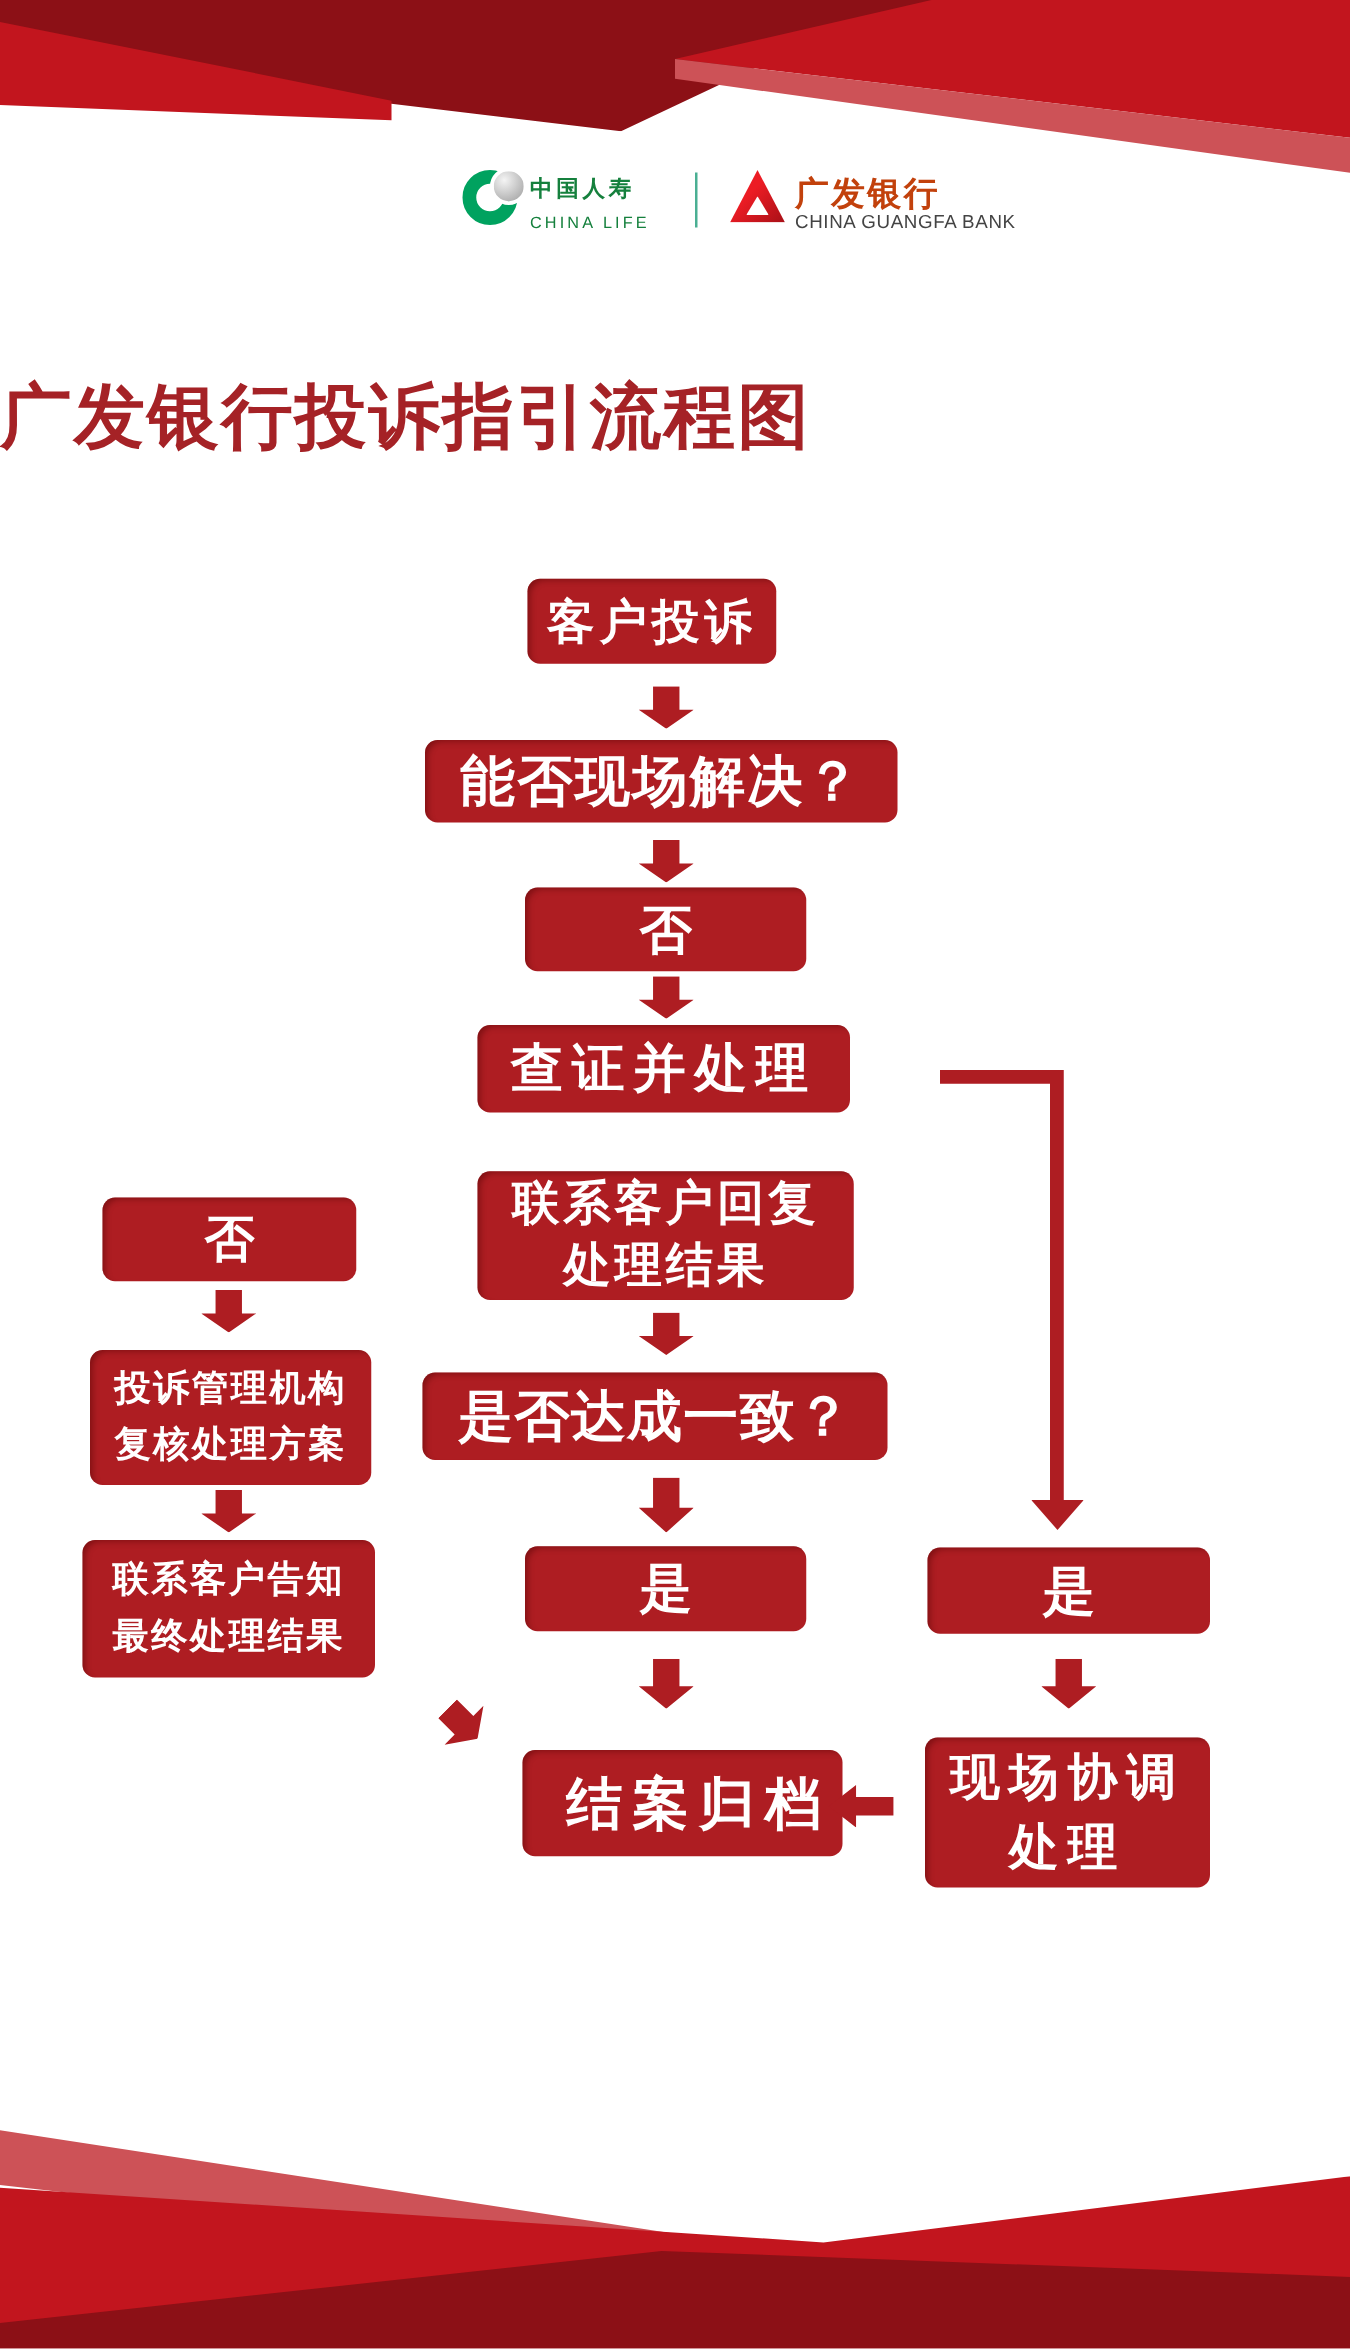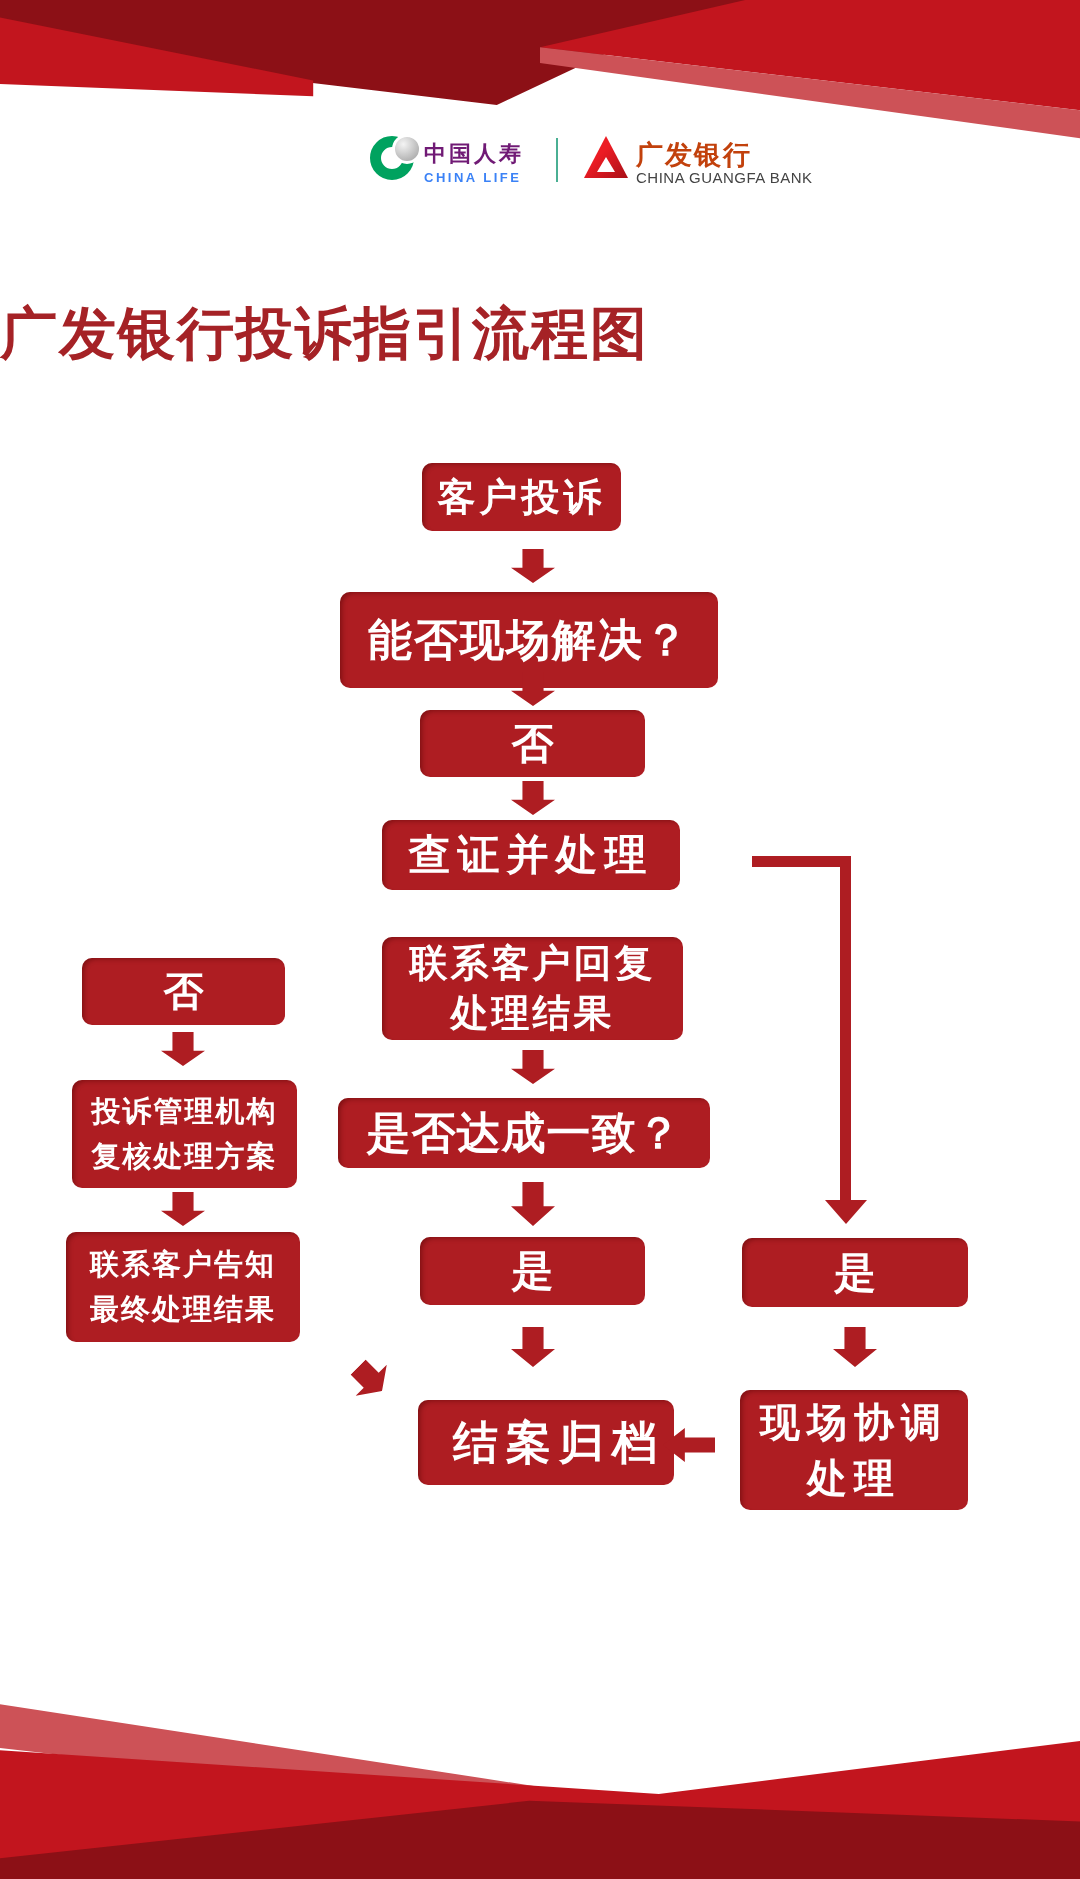--- a/index.html
+++ b/index.html
@@ -19,22 +19,22 @@
   .hdr-red-left{background:#c2151e;clip-path:polygon(0 10%,29% 46%,29% 55%,0 48%);}
   .ftr-pink{background:#cd5257;clip-path:polygon(0 24%,50% 60%,50% 70%,0 43%);}
   .ftr-red{background:#c2151e;clip-path:polygon(0 44%,61% 63%,100% 40%,100% 100%,0 100%);}
   .ftr-maroon{background:#8c1016;clip-path:polygon(0 91%,49% 66%,100% 75%,100% 100%,0 100%);}
   
   .abs{position:absolute;}
   .cl-ring{left:370px;top:136px;width:44px;height:44px;border-radius:50%;
     border:11px solid #00a25f;box-sizing:border-box;}
   .cl-ball{left:392px;top:134px;width:24px;height:24px;border-radius:50%;
     background:radial-gradient(circle at 35% 30%,#f4f4f4,#9c9c9c);border:3px solid #fff;}
-  .cl-cn{left:424px;top:139px;font-size:22px;font-weight:700;color:#701a75;letter-spacing:3px;}
-  .cl-en{left:424px;top:170px;font-size:13px;font-weight:700;color:#3b82f6;letter-spacing:2.5px;}
+  .cl-cn{left:424px;top:139px;font-size:18px;font-weight:700;color:#15803d;letter-spacing:3px;}
+  .cl-en{left:424px;top:170px;font-size:13px;font-weight:400;color:#15803d;letter-spacing:2.5px;}
   .logo-divider{left:556px;top:138px;width:2px;height:44px;background:#4aaf93;}
   .gf-tri{left:584px;top:136px;width:44px;height:42px;
     background:linear-gradient(135deg,#ec1c24 40%,#a81017);
     clip-path:polygon(50% 0,100% 100%,0 100%);}
   .gf-tri-in{left:597px;top:157px;width:18px;height:15px;background:#fff;
     clip-path:polygon(50% 0,100% 100%,0 100%);}
   .gf-cn{left:636px;top:137px;font-size:27px;font-weight:700;color:#c2410c;letter-spacing:2px;}
   .gf-en{left:636px;top:169px;font-size:15px;font-weight:400;color:#444;letter-spacing:0.5px;}
   
   .title{left:0;top:296px;width:1000px;text-align:left;
@@ -73,21 +73,21 @@
   <div class="abs gf-tri"></div>
   <div class="abs gf-tri-in"></div>
   <div class="abs gf-cn">广发银行</div>
   <div class="abs gf-en">CHINA GUANGFA BANK</div>
 
   <div class="abs title">广发银行投诉指引流程图</div>
 
   <div class="node" style="left:422px;top:463px;width:199px;height:68px;font-size:38px;letter-spacing:4px;">客户投诉</div>
   <div class="ad" style="left:511px;top:549px;"></div>
 
-  <div class="node" style="left:340px;top:592px;width:378px;height:96px;font-size:44px;letter-spacing:2px;">能否现场解决？</div>
+  <div class="node" style="left:340px;top:592px;width:378px;height:66px;font-size:44px;letter-spacing:2px;">能否现场解决？</div>
   <div class="ad" style="left:511px;top:672px;"></div>
 
   <div class="node" style="left:420px;top:710px;width:225px;height:67px;font-size:42px;">否</div>
   <div class="ad" style="left:511px;top:781px;"></div>
 
   <div class="node" style="left:382px;top:937px;width:301px;height:103px;font-size:38px;letter-spacing:3px;line-height:1.3;">联系客户回复
 处理结果</div>
 
   <div class="node" style="left:382px;top:820px;width:298px;height:70px;font-size:42px;letter-spacing:7px;">查证并处理</div>
   <div class="ad" style="left:511px;top:1050px;"></div>

